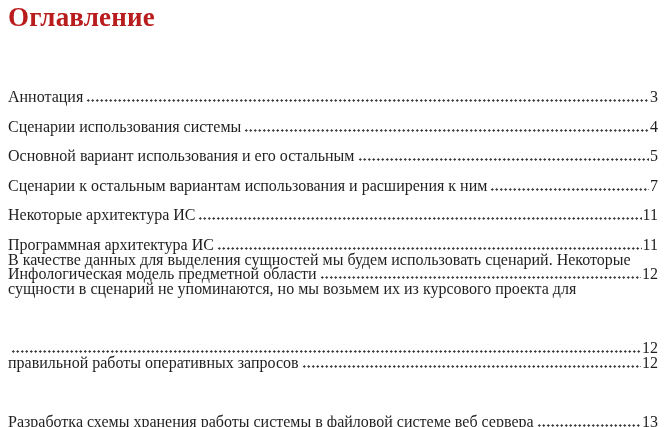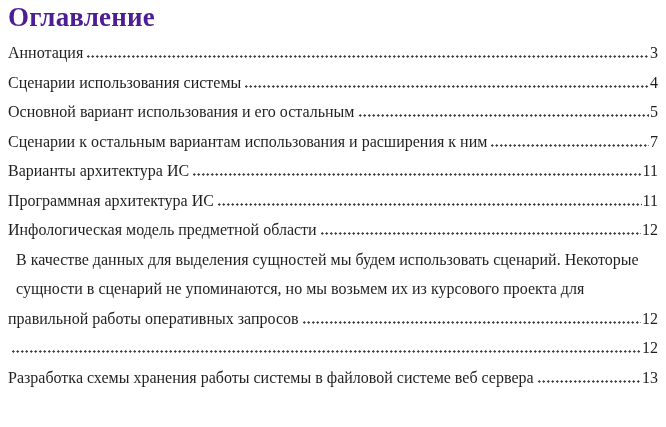--- a/index.html
+++ b/index.html
@@ -32,49 +32,49 @@
   .toc-row {
     display: flex;
     align-items: baseline;
     height: 29.5px;
     line-height: 29.5px;
     white-space: nowrap;
     cursor: default;
   }
   .toc-text {
     flex: 0 0 auto;
+    margin-top: 44px;
   }
   .toc-leader {
     flex: 1 1 auto;
     display: inline-block;
     height: 3px;
     margin: 0 1px 0 3px;
     background-image: radial-gradient(circle, #3c3c3c 1px, rgba(0,0,0,0) 1.35px);
     background-size: 4.5px 3px;
     background-position: left bottom;
     background-repeat: repeat-x;
   }
   .toc-page {
     flex: 0 0 auto;
     text-align: right;
   }
   .wrap-line {
     height: 29.5px;
     line-height: 29.5px;
     white-space: nowrap;
     overflow: hidden;
-    margin-left: 8px;
   }
 </style>
 </head>
 <body>
 
 <div class="page">
 
-  <h1 class="doc-title" style="color: #4c1d95;">Оглавление</h1>
+  <h1 class="doc-title" style="color: #b91c1c;">Оглавление</h1>
 
   <div class="toc">
 
     <div class="toc-row">
       <span class="toc-text">Аннотация</span>
       <span class="toc-leader"></span>
       <span class="toc-page">3</span>
     </div>
 
     <div class="toc-row">
@@ -89,21 +89,21 @@
       <span class="toc-page">5</span>
     </div>
 
     <div class="toc-row">
       <span class="toc-text">Сценарии к остальным вариантам использования и расширения к ним</span>
       <span class="toc-leader"></span>
       <span class="toc-page">7</span>
     </div>
 
     <div class="toc-row">
-      <span class="toc-text">Варианты архитектура ИС</span>
+      <span class="toc-text">Некоторые архитектура ИС</span>
       <span class="toc-leader"></span>
       <span class="toc-page">11</span>
     </div>
 
     <div class="toc-row">
       <span class="toc-text">Программная архитектура ИС</span>
       <span class="toc-leader"></span>
       <span class="toc-page">11</span>
     </div>
 

